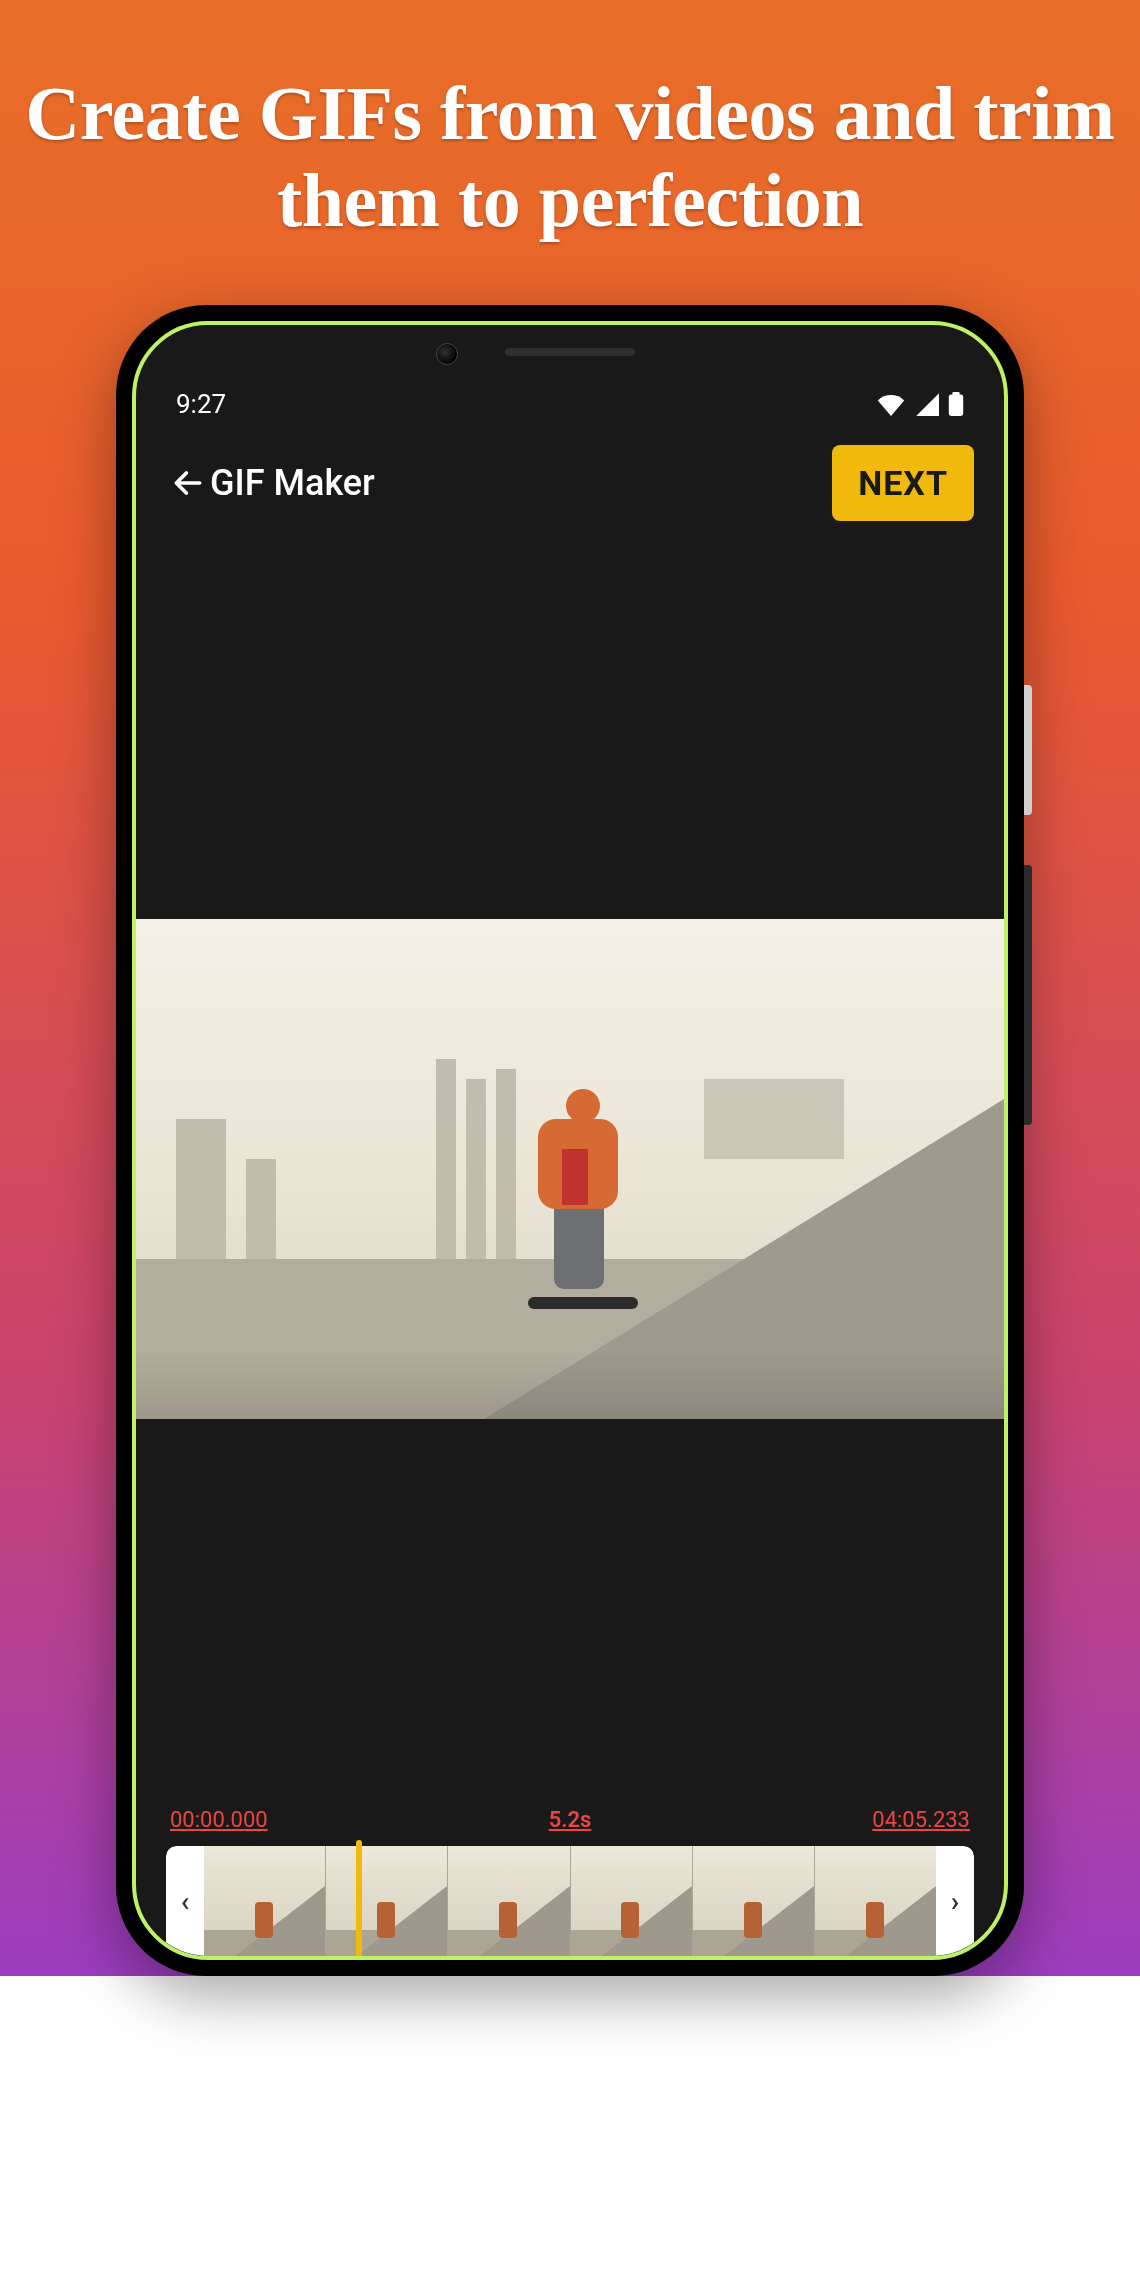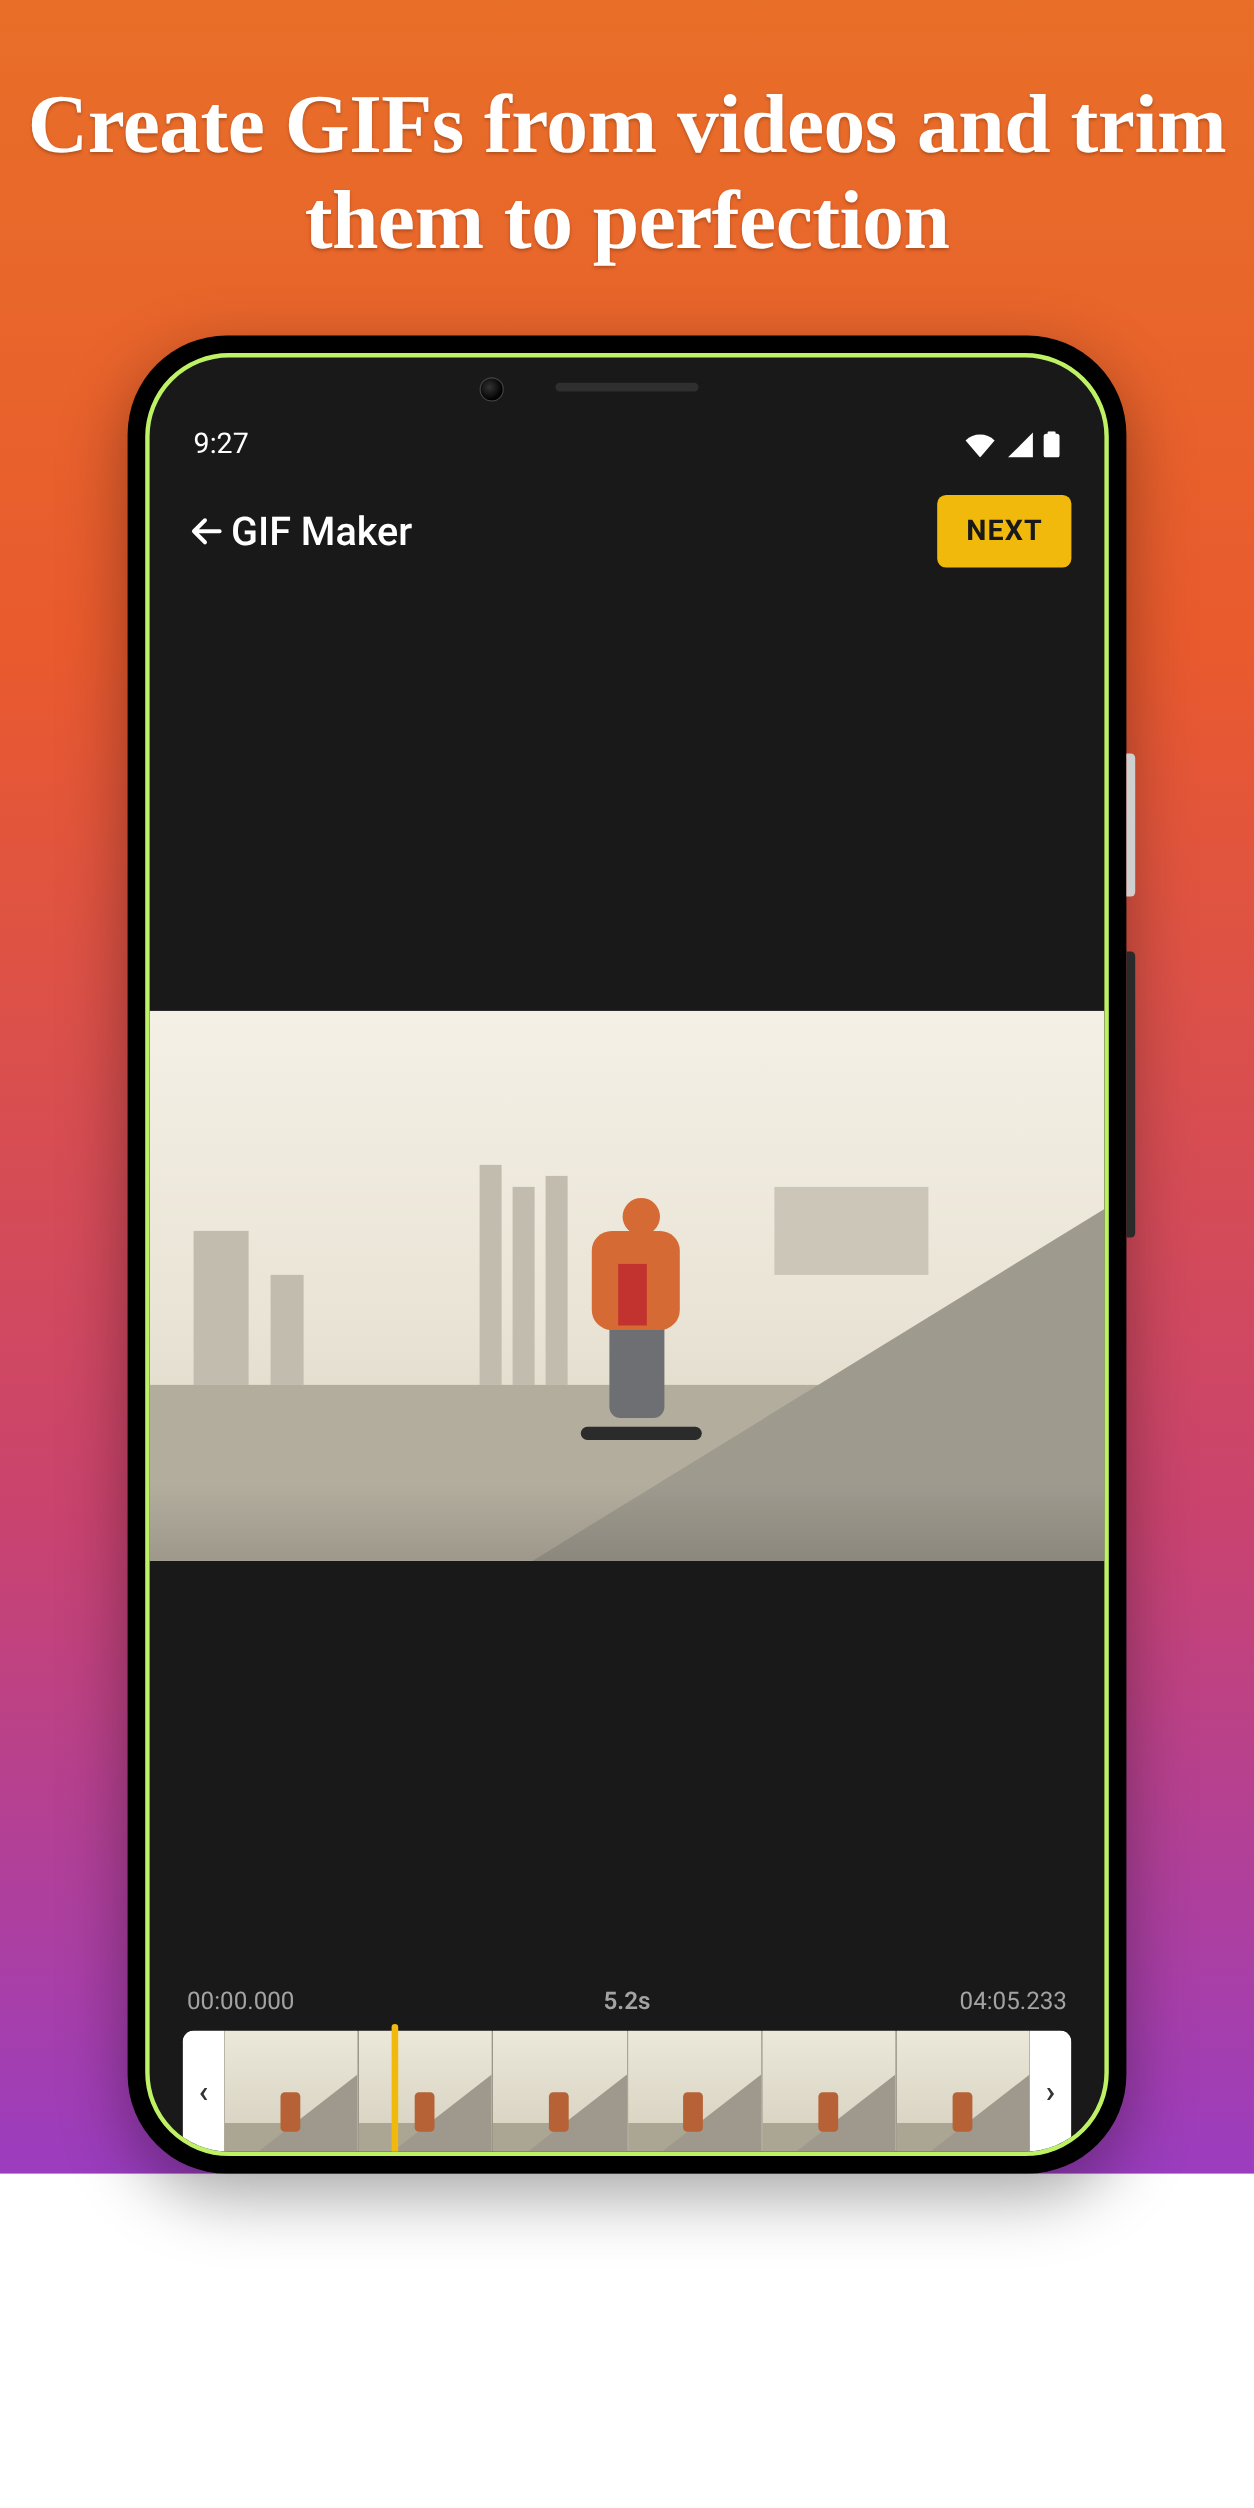--- a/index.html
+++ b/index.html
@@ -73,21 +73,21 @@
     height: 108px;
     display:flex; align-items:center;
     padding: 0 30px;
   }
   .back-btn { width:44px; height:44px; display:flex; align-items:center; justify-content:center; cursor:pointer; }
   .app-title { color:#fff; font-size:36px; font-weight:500; flex:1; }
   .next-btn {
     background:#f2b90d;
     color:#1a1919;
     font-weight:700;
-    font-size:26px;
+    font-size:34px;
     letter-spacing:1px;
     padding: 18px 26px;
     border-radius:8px;
     cursor:pointer;
   }
   .preview-area {
     flex:1;
     display:flex; align-items:center; justify-content:center;
     padding: 0;
   }
@@ -121,22 +121,23 @@
   .p-jacket { position:absolute; top:40px; left:20px; width:80px; height:90px; background:#d66a35; border-radius:18px; }
   .p-inner  { position:absolute; top:70px; left:44px; width:26px; height:56px; background:#c2322e; }
   .p-head   { position:absolute; top:10px; left:48px; width:34px; height:34px; background:#d66a35; border-radius:50%; }
   .p-legs   { position:absolute; top:120px; left:36px; width:50px; height:90px; background:#6d6f73; border-radius:10px; }
   .p-board  { position:absolute; bottom:-10px; left:10px; width:110px; height:12px; background:#2b2b2b; border-radius:6px; }
   .trim-bar {
     padding: 0 30px 0 30px;
   }
   .time-row {
     display:flex; justify-content:space-between; align-items:center;
-    color:#a3a3a3; font-size:22px;
+    color:#ef4444; font-size:22px;
     padding: 6px 4px 14px 4px;
+    text-decoration: underline;
   }
   .time-row .mid { font-weight:600; }
   .strip-wrap { position:relative; height:110px; }
   .strip {
     position:absolute; left:0; right:0; top:0; bottom:0;
     display:flex;
     border-radius:10px;
     overflow:hidden;
   }
   .handle {

